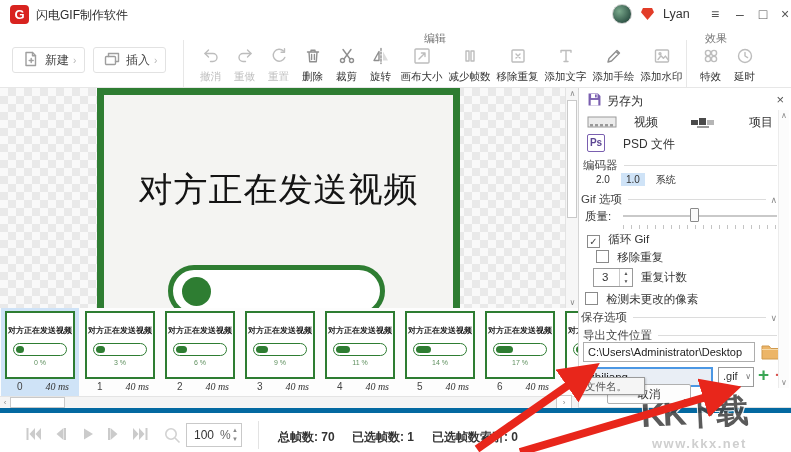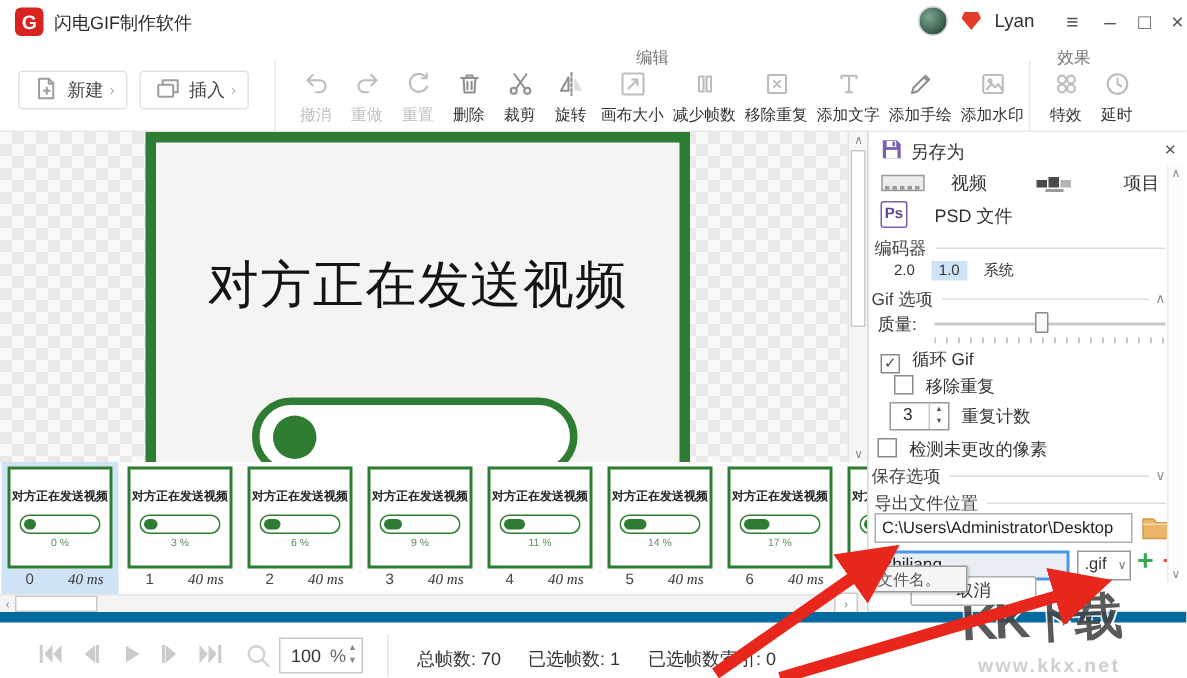--- a/index.html
+++ b/index.html
@@ -88,30 +88,30 @@
   .ext-select { position:absolute; width:36px; height:20px; border:1px solid #9a9a9a; background:#fff; font-size:11px; color:#333; padding:2px 2px 0 4px; }
   .ext-select .chev { float:right; font-size:8px; color:#777; margin-top:2px; }
   .plus-btn { position:absolute; font-size:19px; font-weight:bold; color:#3aa655; }
   .minus-btn { position:absolute; font-size:19px; font-weight:bold; color:#d9534f; }
   .dlg-btn { position:absolute; height:20px; border:1px solid #b0b0b0; border-radius:2px; background:#fdfdfd; font-size:11.5px; color:#333; text-align:center; line-height:18px; }
   .tooltip { position:absolute; left:0; top:289px; width:66px; height:18px; background:#f5f5f5; border:1px solid #9a9a9a; box-shadow:1px 1px 2px rgba(0,0,0,.2); font-size:10.5px; color:#555; padding:2px 5px; z-index:40; }
   .sp-scroll { position:absolute; right:2px; top:22px; width:11px; height:278px; border-left:1px solid #ececec; background:#fcfcfc; font-size:8px; color:#8a8a8a; }
   .sp-scroll .arr { position:absolute; left:0; width:10px; text-align:center; }
 
   
-  .statusbar { position:absolute; left:0; top:408px; width:791px; height:44px; background:#fff; border-top:7px solid #0369a1; }
+  .statusbar { position:absolute; left:0; top:408px; width:791px; height:44px; background:#fff; border-top:5px solid #0369a1; }
   .pb-icons { position:absolute; left:24px; top:12px; display:flex; gap:9px; }
   .pb-icons .pb { width:18px; height:18px; }
   .mag { position:absolute; left:163px; top:13px; }
   .zoom-box { position:absolute; left:186px; top:10px; width:56px; height:24px; border:1px solid #c9c9c9; background:#fff; font-size:12px; color:#333; }
   .zoom-box .zv { position:absolute; left:7px; top:4px; }
   .zoom-box .zu { position:absolute; left:33px; top:4px; color:#666; }
   .zoom-box .arrows { position:absolute; right:3px; top:2px; font-size:6px; color:#888; line-height:9px; }
   .sb-sep { position:absolute; left:258px; top:8px; width:1px; height:28px; background:#e3e3e3; }
-  .stat { position:absolute; top:16px; font-size:12px; color:#333; }
+  .stat { position:absolute; top:16px; font-size:12px; color:#333;font-weight:bold; }
   .export-btn { position:absolute; left:708px; top:11px; width:79px; height:27px; background:#1fa44d; border-radius:4px; color:#fff; font-size:13.5px; text-align:center; line-height:27px; z-index:45; }
 
   
   .wm-logo { position:absolute; left:641px; top:390px; width:152px; font-weight:900; font-size:33px; letter-spacing:-2px; color:#444; opacity:.88; transform:rotate(-3deg); z-index:50; text-shadow:1px 1px 0 #fff,-1px 1px 0 #fff; white-space:nowrap; pointer-events:none; }
   .wm-site { position:absolute; left:652px; top:436px; font-size:13px; font-weight:bold; color:#cfcfcf; letter-spacing:1.5px; z-index:50; pointer-events:none; }
   .arrows-overlay { position:absolute; inset:0; z-index:60; pointer-events:none; }
 </style>
 </head>
 <body>
 

